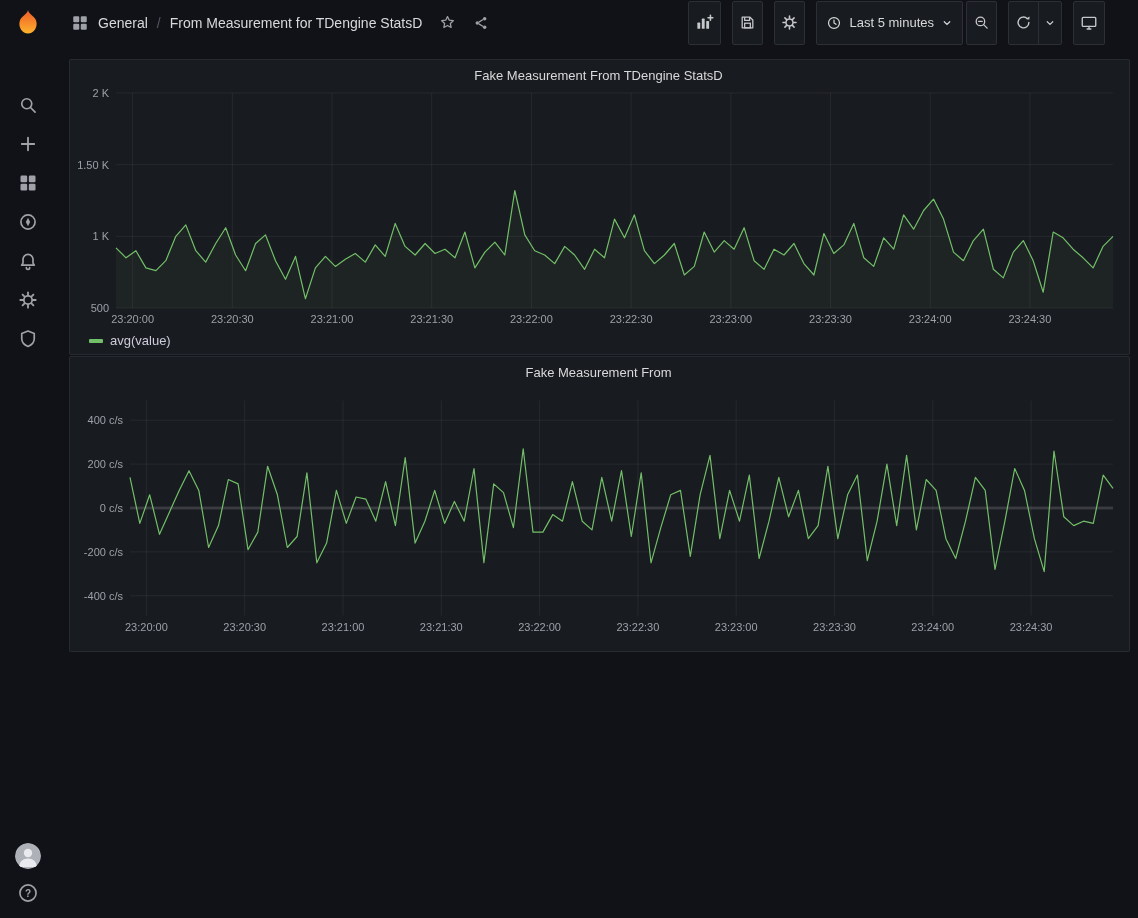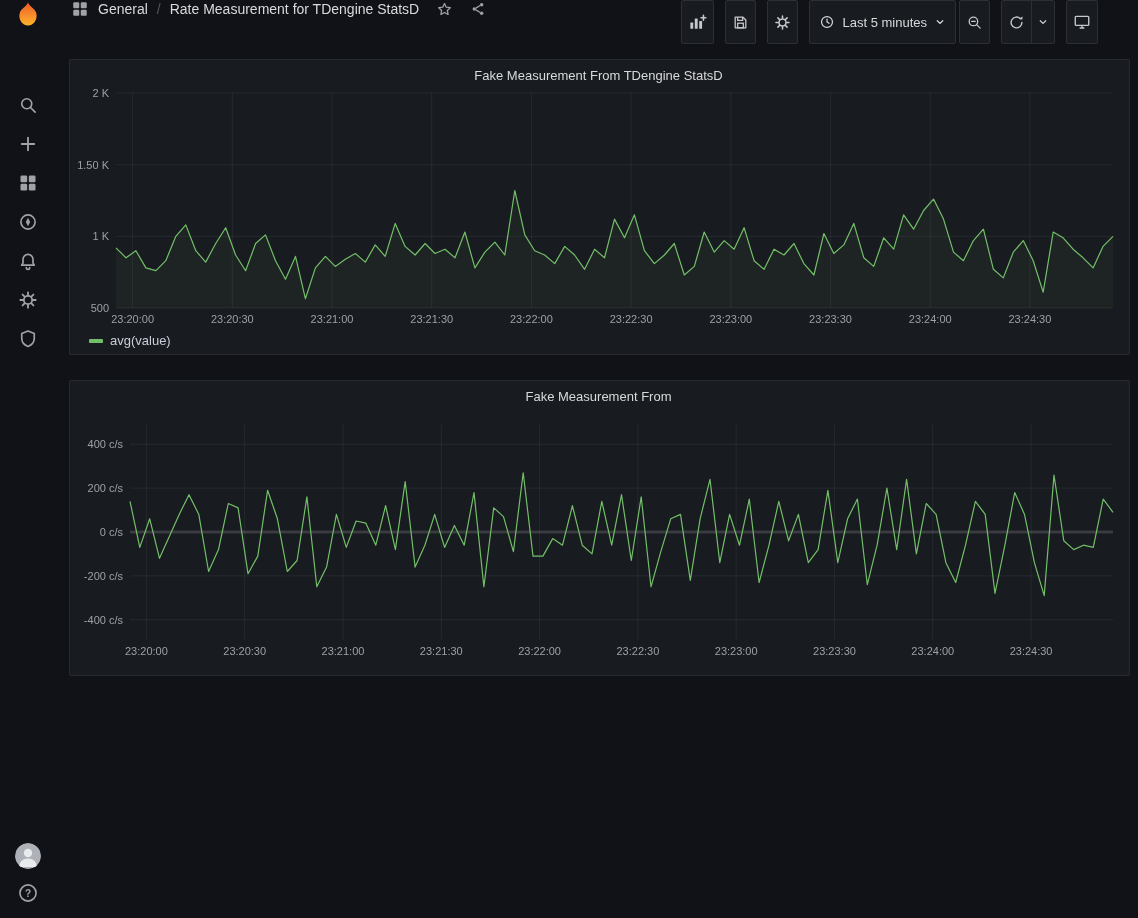--- a/index.html
+++ b/index.html
@@ -1,21 +1,21 @@
 <!DOCTYPE html>
 <html><head>
 <meta charset="utf-8">
 <style>
   *{margin:0;padding:0;box-sizing:border-box}
   html,body{width:1138px;height:918px;background:#111217;font-family:"Liberation Sans",sans-serif;color:#ccccdc;overflow:hidden}
   svg{display:block}
   button{font-family:"Liberation Sans",sans-serif}
 
   
-  .topbar{position:fixed;top:0;left:0;right:12px;height:45px;display:flex;align-items:flex-start;padding-right:28px;background:#111217;z-index:20}
+  .topbar{position:fixed;top:0;left:0;right:5px;height:45px;display:flex;align-items:center;padding-right:28px;background:#111217;z-index:20}
   .logo{width:55px;display:flex;justify-content:center;align-items:center;cursor:pointer}
   .breadcrumb{display:flex;align-items:center;gap:9px;font-size:14px;margin-left:16px}
   .crumb{color:#d8d9da;cursor:pointer;text-decoration:none}
   .crumb.title{font-weight:400}
   .sep{color:#55565c}
   .mini{background:none;border:none;color:#9fa2a8;cursor:pointer;display:flex;padding:0;margin-left:8px}
   .icn{display:flex;align-items:center;justify-content:center;color:inherit}
   .crumb-icon{color:#9fa2a8}
 
   .tgroup{margin-left:auto;display:flex;align-items:center;gap:11px}
@@ -27,21 +27,21 @@
   .timepicker{padding:0 9px;color:#d8d9da}
   .timepicker .label{white-space:nowrap}
 
   
   .sidebar{position:fixed;left:0;top:45px;bottom:0;width:55px;display:flex;flex-direction:column;align-items:center;padding-top:50px;gap:19px;background:#111217;z-index:10}
   .sitem{color:#9fa2a8;cursor:pointer;display:flex;background:none;border:none;padding:0}
   .sbot{margin-top:auto;display:flex;flex-direction:column;align-items:center;gap:13px;padding-bottom:14px}
 
   
   .main{position:absolute;left:55px;top:45px;right:0;bottom:0;padding:14px 8px 0 14px;overflow:hidden}
-  .panel{height:296px;background:#181b1f;border:1px solid rgba(204,204,220,0.09);border-radius:2px;margin-bottom:25px;display:flex;flex-direction:column;padding:5px 8px 3px 6px}
+  .panel{height:296px;background:#181b1f;border:1px solid rgba(204,204,220,0.09);border-radius:2px;margin-bottom:1px;display:flex;flex-direction:column;padding:5px 8px 3px 6px}
   .panel-title{font-size:13px;font-weight:500;color:#d8d9da;text-align:center;height:22px;line-height:22px;cursor:pointer}
   .chart{flex:1;position:relative;cursor:crosshair}
   .chart svg{position:absolute;inset:0}
   .chart text{font-family:"Liberation Sans",sans-serif}
   .legend{height:21px;display:flex;align-items:center;gap:7px;padding-left:13px}
   .swatch{width:14px;height:4px;border-radius:1px;background:#73BF69}
   .legend-label{font-size:13px;color:#ccccdc;cursor:pointer}
 </style>
 </head>
 <body>
@@ -65,21 +65,21 @@
           <g fill="currentColor">
             <rect x="3" y="3" width="8" height="8" rx="1.5"></rect>
             <rect x="13" y="3" width="8" height="8" rx="1.5"></rect>
             <rect x="3" y="13" width="8" height="8" rx="1.5"></rect>
             <rect x="13" y="13" width="8" height="8" rx="1.5"></rect>
           </g>
         </svg>
     </span>
     <a class="crumb">General</a>
     <span class="sep">/</span>
-    <span class="crumb title">Rate Measurement for TDengine StatsD</span>
+    <span class="crumb title">From Measurement for TDengine StatsD</span>
 
     <button class="mini">
       <span class="icn">
         <svg width="17" height="17" viewBox="0 0 24 24">
             <path d="M12 3.6l2.5 5.2 5.7.7-4.2 3.9 1.1 5.6-5.1-2.8-5.1 2.8 1.1-5.6-4.2-3.9 5.7-.7z" fill="none" stroke="currentColor" stroke-width="1.8" stroke-linejoin="round"></path>
           </svg>
       </span>
     </button>
     <button class="mini">
       <span class="icn">

